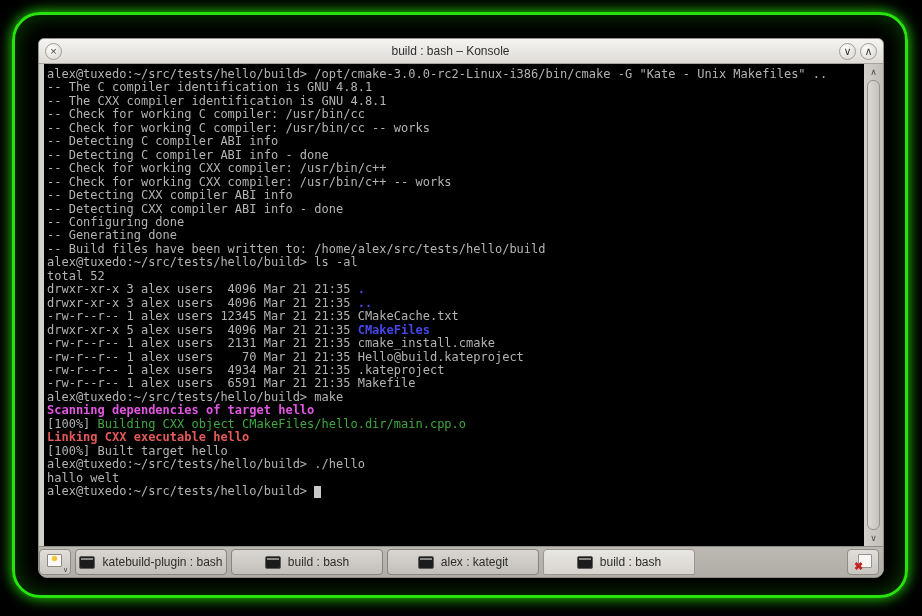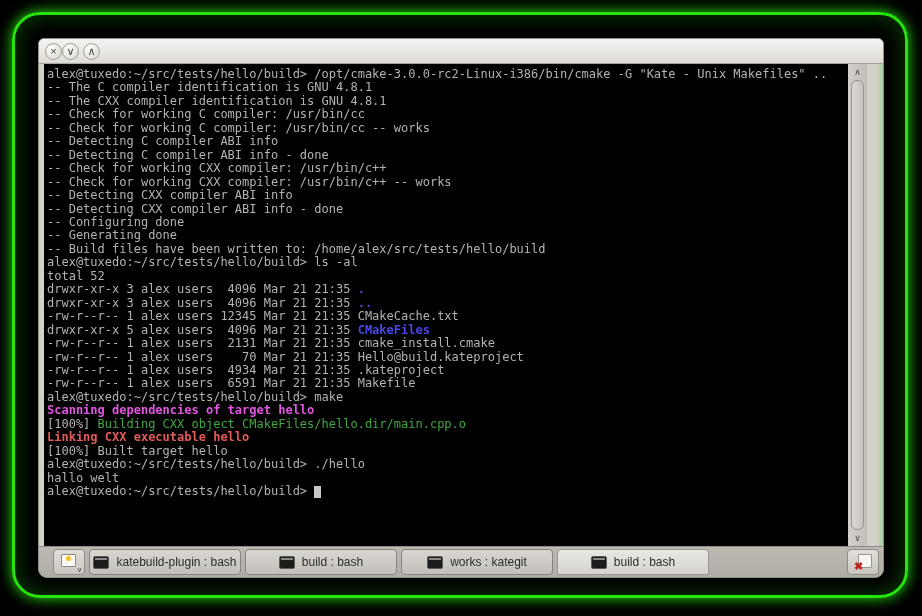--- a/index.html
+++ b/index.html
@@ -22,21 +22,21 @@
     background:linear-gradient(#f5f4f2,#dedbd6);border-radius:5px 5px 0 0;
     border-bottom:1px solid #a6a39c;padding:0 6px;}
   .tb-btn{width:17px;height:17px;border-radius:50%;border:1px solid #a19e96;
     background:radial-gradient(circle at 35% 30%,#fdfdfc,#d8d5cf);
     display:flex;align-items:center;justify-content:center;
     font-size:11px;line-height:1;color:#3c3c3c;box-sizing:border-box;cursor:default;}
   .tb-title{flex:1;text-align:center;font-size:12px;color:#2f2f2f;}
   .tb-right{display:flex;gap:4px;}
 
   
-  .term-row{flex:1;display:flex;padding:0 16px 0 5px;min-height:0;}
+  .term-row{flex:1;display:flex;padding:0 0 0 5px;min-height:0;}
   .terminal{flex:1;background:var(--terminal_bg);color:var(--terminal_fg);
     font-family:"DejaVu Sans Mono","Liberation Mono",monospace;font-size:12px;
     line-height:13.45px;padding:4px 2px 0 3px;overflow:hidden;white-space:pre;}
   .tline{white-space:pre;}
   .c-default{color:var(--terminal_fg);}
   .c-blue{color:var(--ansi_blue);font-weight:bold;}
   .c-magenta{color:var(--ansi_magenta);font-weight:bold;margin-top:8px;}
   .c-green{color:var(--ansi_green);margin-top:34px;}
   .c-red{color:var(--ansi_red);font-weight:bold;}
   .cursor{display:inline-block;width:7px;height:12px;background:#c8c8c8;
@@ -45,21 +45,21 @@
   
   .scrollbar{flex:0 0 19px;background:linear-gradient(to right,#d3d0cb,#c2bfb9);
     display:flex;flex-direction:column;align-items:center;padding:2px 0;}
   .sb-arrow{font-size:9px;color:#4a4a46;height:12px;line-height:12px;cursor:default;}
   .sb-thumb{flex:1;width:11px;margin:2px 0;border:1px solid #96938c;border-radius:6px;
     background:linear-gradient(to right,#dcd9d4,#c6c3bd);cursor:default;}
 
   
   .tabbar{flex:0 0 26px;display:flex;align-items:stretch;gap:4px;
     background:linear-gradient(#bcb9b3,#b0ada7);border-top:1px solid #8f8c85;
-    padding:2px 4px 2px 14px;border-radius:0 0 8px 8px;}
+    padding:2px 4px 2px 0;border-radius:0 0 8px 8px;}
   .newtab-btn{flex:0 0 30px;border:1px solid #8f8c85;border-radius:4px;
     background:linear-gradient(#e2dfda,#c9c6c0);position:relative;cursor:default;}
   .newtab-page{position:absolute;left:7px;top:4px;width:13px;height:11px;
     background:#fbfaf8;border:1px solid #8b8882;border-radius:1px;}
   .newtab-dot{position:absolute;left:4px;top:1px;width:5px;height:5px;border-radius:50%;
     background:#f2c230;box-shadow:0 0 2px #f8e080;}
   .newtab-chev{position:absolute;right:2px;bottom:0px;font-size:7px;color:#3f3f3c;}
   .tab{flex:0 0 152px;display:flex;align-items:center;justify-content:center;gap:7px;
     border:1px solid #87847e;border-radius:4px;box-sizing:border-box;
     background:linear-gradient(#d9d6d1,#c3c0ba);cursor:default;}
@@ -83,20 +83,21 @@
 
 <div class="stage">
   <div class="glow-frame"></div>
 
   <div class="window">
 
     <div class="titlebar">
       <div class="tb-btn">
         <span>×</span>
       </div>
+      <div class="tb-title">build : bash – Konsole</div>
       <div class="tb-right">
         <div class="tb-btn">
           <span>∨</span>
         </div>
         <div class="tb-btn">
           <span>∧</span>
         </div>
       </div>
     </div>
 
@@ -117,21 +118,21 @@
         <span class="newtab-chev">∨</span>
       </div>
       <div class="tab-list-anchor" style="display:contents;"><div class="tab">
             <span class="term-icon"></span>
             <span class="tab-label">katebuild-plugin : bash</span>
           </div><div class="tab">
             <span class="term-icon"></span>
             <span class="tab-label">build : bash</span>
           </div><div class="tab">
             <span class="term-icon"></span>
-            <span class="tab-label">works : kategit</span>
+            <span class="tab-label">alex : kategit</span>
           </div><div class="tab active">
             <span class="term-icon"></span>
             <span class="tab-label">build : bash</span>
           </div></div>
       <div class="tab-spacer"></div>
       <div class="closetab-btn">
         <span class="closetab-page"></span>
         <span class="closetab-x">✖</span>
       </div>
     </div>

